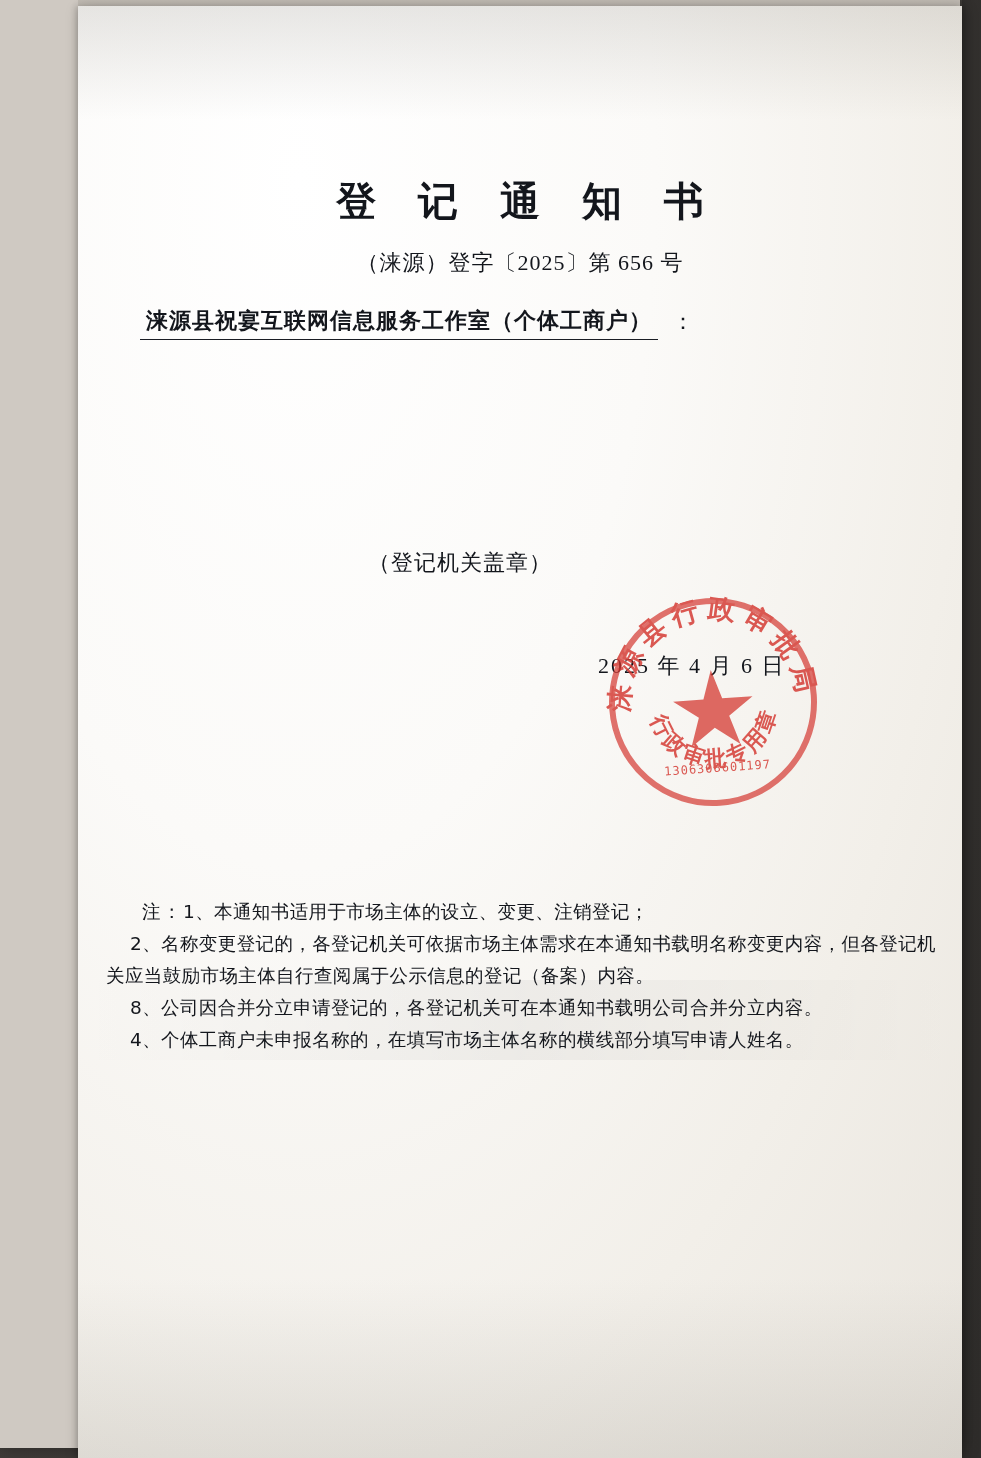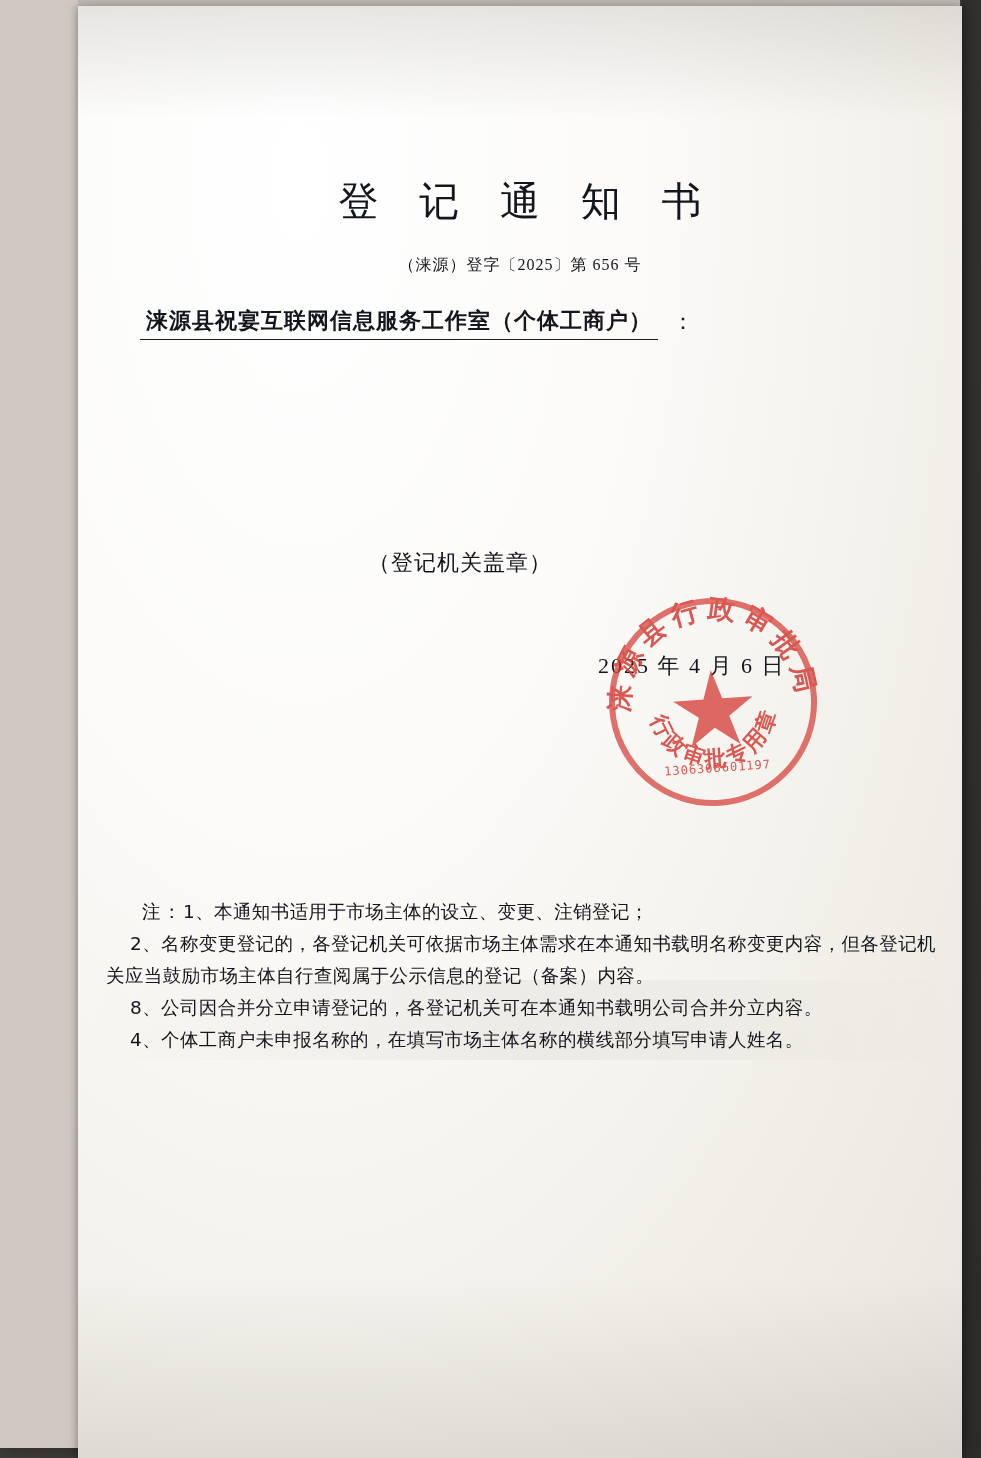--- a/index.html
+++ b/index.html
@@ -88,32 +88,32 @@
     height: 1452px;
     color: #13161c;
   }
 
   .title {
     position: absolute;
     top: 168px;
     width: 100%;
     text-align: center;
     font-size: 40px;
-    font-weight: normal;
+    font-weight: bold;
     letter-spacing: 14px;
     text-indent: 14px;
     font-family: "DejaVu Serif", "Liberation Serif", serif;
   }
 
   .docnum {
     position: absolute;
-    top: 249px;
+    top: 242px;
     width: 100%;
     text-align: center;
-    font-size: 16px;
+    font-size: 22px;
     letter-spacing: 1px;
   }
 
   .addressee {
     position: absolute;
     top: 300px;
     left: 62px;
     width: 760px;
     font-size: 22px;
     letter-spacing: 1px;

